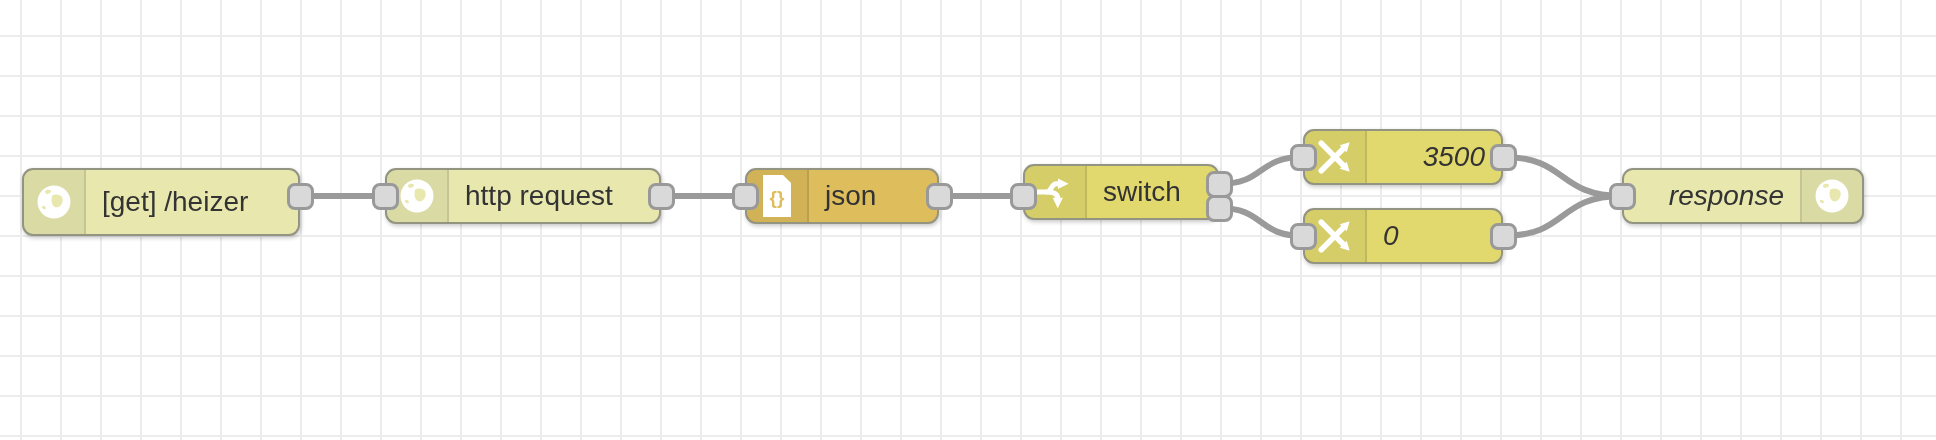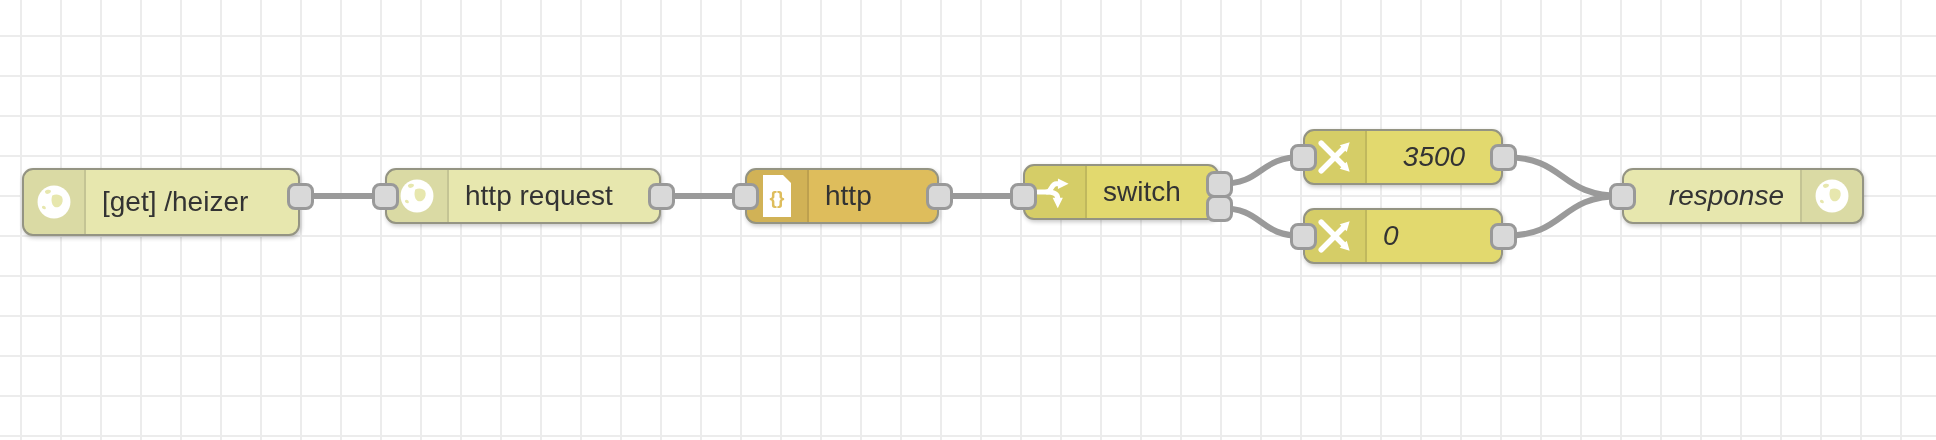--- a/index.html
+++ b/index.html
@@ -81,21 +81,21 @@
       </div>
       <span class="node-label" style="text-align: left;">http request</span>
     </div>
     <div class="node" style="left: 745px; top: 168px; width: 194px; height: 56px; background: rgb(222, 189, 92); border-color: rgb(148, 148, 131);">
       <div class="icon-box left">
         <svg width="40" height="46" viewBox="0 0 20 23">
       <path fill="#fff" d="M3,1 h10 l4,4 v17 h-14 z"></path>
       <text x="10" y="15.5" text-anchor="middle" font-family="Liberation Sans, sans-serif" font-size="9.5" font-weight="bold" fill="#debd5c">{}</text>
     </svg>
       </div>
-      <span class="node-label" style="text-align: left;">http</span>
+      <span class="node-label" style="text-align: left;">json</span>
     </div>
     <div class="node" style="left: 1023px; top: 164px; width: 196px; height: 56px; background: rgb(226, 217, 110); border-color: rgb(148, 148, 131);">
       <div class="icon-box left">
         <svg width="44" height="44" viewBox="0 0 24 24">
       <path d="M2.5 12 H7.5 C10 12 10 7.5 12.7 7.5 H13.8" fill="none" stroke="#fff" stroke-width="2.7" stroke-linecap="round"></path>
       <path d="M7.5 12 C10.5 12 13.5 12.6 13.5 15.6" fill="none" stroke="#fff" stroke-width="2.7" stroke-linecap="round"></path>
       <polygon points="13.6,4.7 19.4,7.5 13.6,10.3" fill="#fff"></polygon>
       <polygon points="10.7,15.2 16.3,15.2 13.5,20.9" fill="#fff"></polygon>
     </svg>
       </div>
@@ -103,21 +103,21 @@
     </div>
     <div class="node" style="left: 1303px; top: 129px; width: 200px; height: 56px; background: rgb(226, 217, 110); border-color: rgb(148, 148, 131);">
       <div class="icon-box left">
         <svg width="44" height="44" viewBox="0 0 24 24">
       <path d="M4.5 19.5 L16.5 7.5" fill="none" stroke="#fff" stroke-width="3" stroke-linecap="round"></path>
       <path d="M4.5 4.5 L16.5 16.5" fill="none" stroke="#fff" stroke-width="3" stroke-linecap="round"></path>
       <polygon points="20,4 18.4,9.4 14.6,5.6" fill="#fff"></polygon>
       <polygon points="20,20 14.6,18.4 18.4,14.6" fill="#fff"></polygon>
     </svg>
       </div>
-      <span class="node-label italic" style="text-align: center;">3500</span>
+      <span class="node-label italic" style="text-align: right;">3500</span>
     </div>
     <div class="node" style="left: 1303px; top: 208px; width: 200px; height: 56px; background: rgb(226, 217, 110); border-color: rgb(148, 148, 131);">
       <div class="icon-box left">
         <svg width="44" height="44" viewBox="0 0 24 24">
       <path d="M4.5 19.5 L16.5 7.5" fill="none" stroke="#fff" stroke-width="3" stroke-linecap="round"></path>
       <path d="M4.5 4.5 L16.5 16.5" fill="none" stroke="#fff" stroke-width="3" stroke-linecap="round"></path>
       <polygon points="20,4 18.4,9.4 14.6,5.6" fill="#fff"></polygon>
       <polygon points="20,20 14.6,18.4 18.4,14.6" fill="#fff"></polygon>
     </svg>
       </div>

